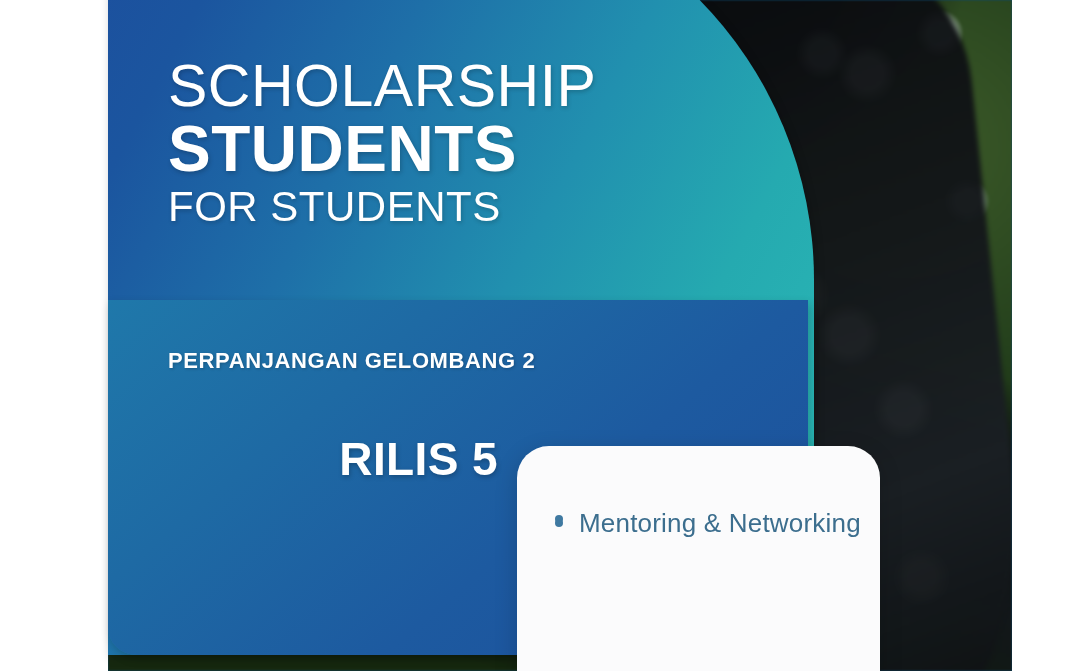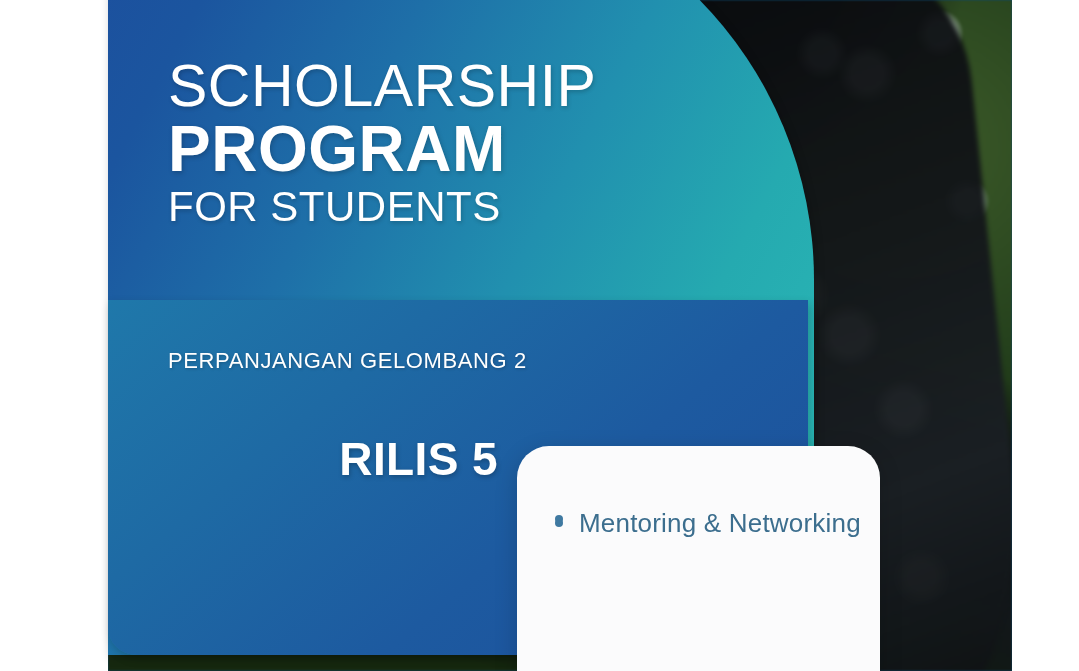--- a/index.html
+++ b/index.html
@@ -152,21 +152,21 @@
     text-shadow: 1px 2px 4px rgba(0,0,0,0.20);
     white-space: nowrap;
     margin-top: 4px;
   }
 
   .kicker {
     position: absolute;
     left: 168px;
     top: 348px;
     font-size: 22px;
-    font-weight: 400;
+    font-weight: 700;
     letter-spacing: 0.6px;
     color: #ffffff;
     text-shadow: 1px 1px 3px rgba(0,0,0,0.22);
     white-space: nowrap;
   }
 
   
   .release-date {
     position: absolute;
     left: 168px;
@@ -227,21 +227,21 @@
 
   <div class="left-margin"></div>
   <div class="right-margin"></div>
 
   <div class="teal-panel"></div>
   <div class="teal-panel-base"></div>
   <div class="teal-seam"></div>
 
   <div class="headline">
     <div class="line-scholarship">SCHOLARSHIP</div>
-    <div class="line-program">PROGRAM</div>
+    <div class="line-program">STUDENTS</div>
     <div class="line-forstudents">FOR STUDENTS</div>
   </div>
 
   <div class="kicker">PERPANJANGAN GELOMBANG 2</div>
 
   <div class="release-date">
     <div>RILIS 5</div>
   </div>
 
   <div class="benefits-card">

